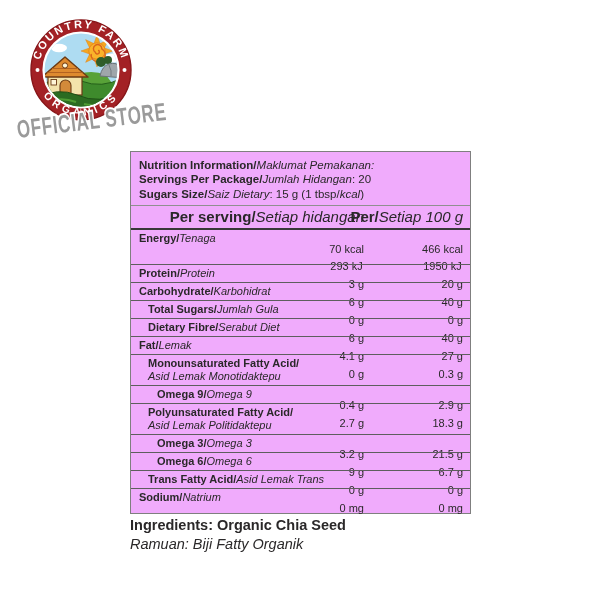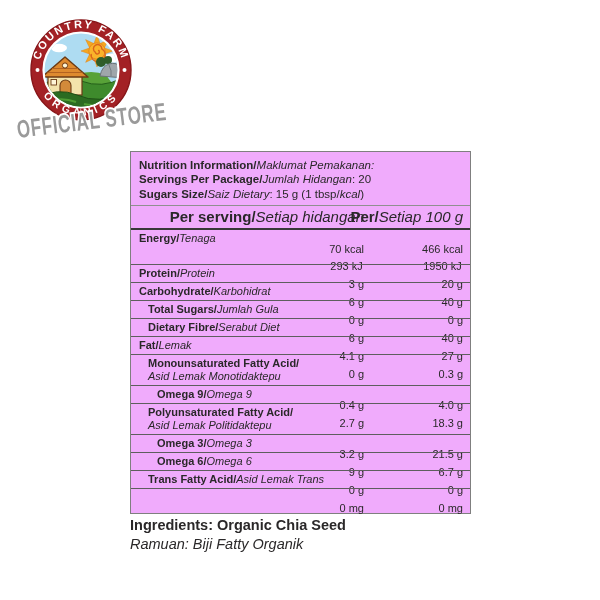--- a/index.html
+++ b/index.html
@@ -192,21 +192,21 @@
           <div class="val val-100">
             <div>0.3 g</div>
           </div>
         </div>
         <div class="row ind2">
           <div class="lbl"><span class="b">Omega 9/</span><span class="i">Omega 9</span></div>
           <div class="val val-serving">
             <div>0.4 g</div>
           </div>
           <div class="val val-100">
-            <div>4.0 g</div>
+            <div>2.9 g</div>
           </div>
         </div>
         <div class="row ind1">
           <div class="lbl">
             <div class="b">Polyunsaturated Fatty Acid/</div>
             <div class="i">Asid Lemak Politidaktepu</div>
           </div>
           <div class="val val-serving">
             <div>2.7 g</div>
           </div>
@@ -235,20 +235,21 @@
         <div class="row ind1">
           <div class="lbl"><span class="b">Trans Fatty Acid/</span><span class="i">Asid Lemak Trans</span></div>
           <div class="val val-serving">
             <div>0 g</div>
           </div>
           <div class="val val-100">
             <div>0 g</div>
           </div>
         </div>
         <div class="row ind0">
+          <div class="lbl"><span class="b">Sodium/</span><span class="i">Natrium</span></div>
           <div class="val val-serving">
             <div>0 mg</div>
           </div>
           <div class="val val-100">
             <div>0 mg</div>
           </div>
         </div>
       </div>
   </div>
 

